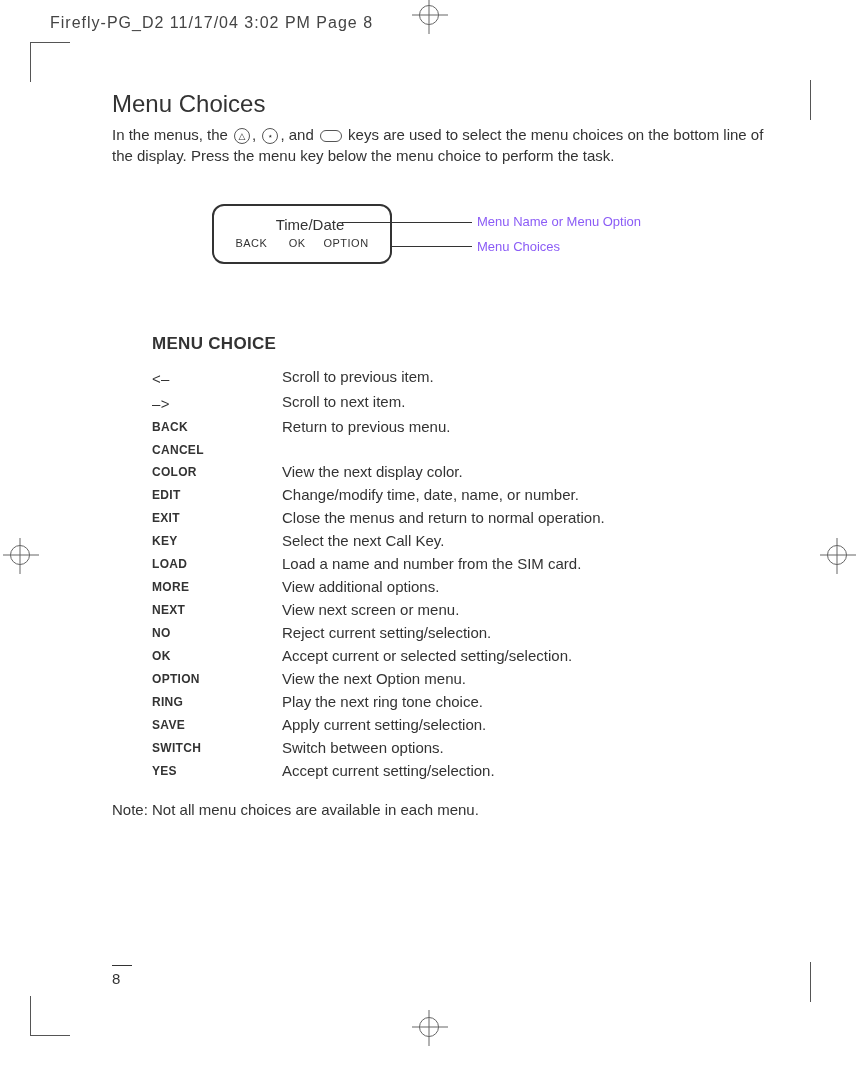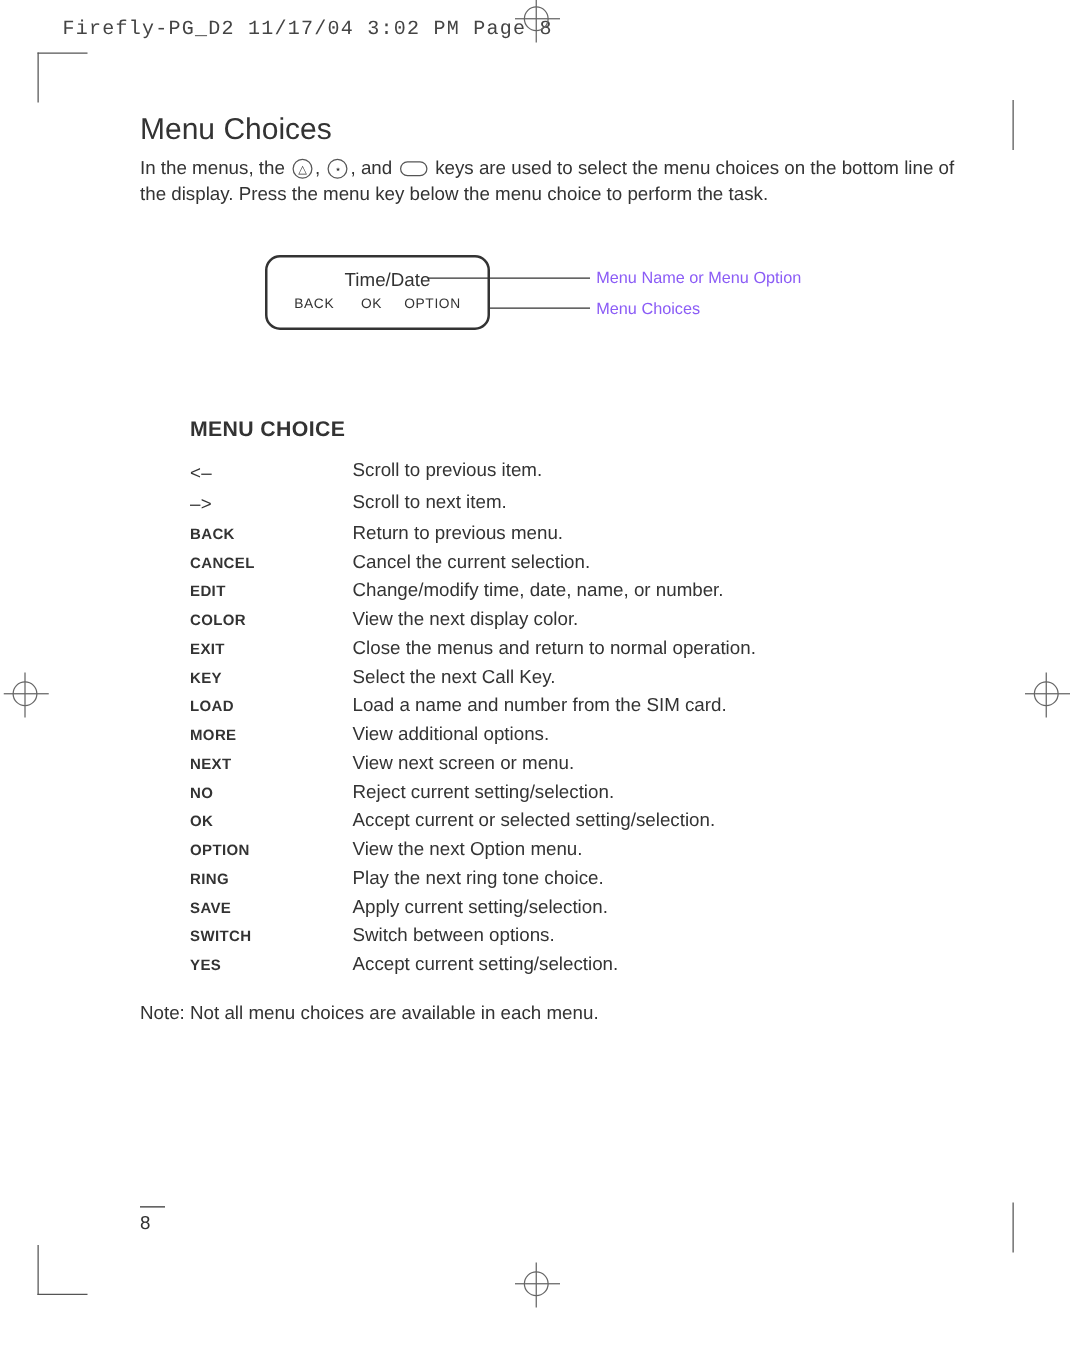--- a/index.html
+++ b/index.html
@@ -8,21 +8,21 @@
       height: 1082px;
       background: #fff;
       font-family: "Helvetica Neue", Arial, sans-serif;
       position: relative;
       color: #333;
     }
     .header-line {
       position: absolute;
       top: 14px;
       left: 50px;
-      font-family: Liberation Mono, monospace;
+      font-family: Liberation Sans, sans-serif;
       font-size: 16px;
       letter-spacing: 1px;
       color: #444;
     }
     .crop-mark-top {
       position: absolute;
       top: 0;
       left: 50%;
       transform: translateX(-50%);
       width: 50px;
@@ -284,29 +284,28 @@
       <div class="row">
         <div class="choice symbol">–&gt;</div>
         <div class="desc">Scroll to next item.</div>
       </div>
       <div class="row">
         <div class="choice">BACK</div>
         <div class="desc">Return to previous menu.</div>
       </div>
       <div class="row">
         <div class="choice">CANCEL</div>
-        <div class="desc">Cancel the current selection.</div>
+      </div>
+      <div class="row">
+        <div class="choice">COLOR</div>
+        <div class="desc">View the next display color.</div>
       </div>
       <div class="row">
         <div class="choice">EDIT</div>
         <div class="desc">Change/modify time, date, name, or number.</div>
-      </div>
-      <div class="row">
-        <div class="choice">COLOR</div>
-        <div class="desc">View the next display color.</div>
       </div>
       <div class="row">
         <div class="choice">EXIT</div>
         <div class="desc">Close the menus and return to normal operation.</div>
       </div>
       <div class="row">
         <div class="choice">KEY</div>
         <div class="desc">Select the next Call Key.</div>
       </div>
       <div class="row">

